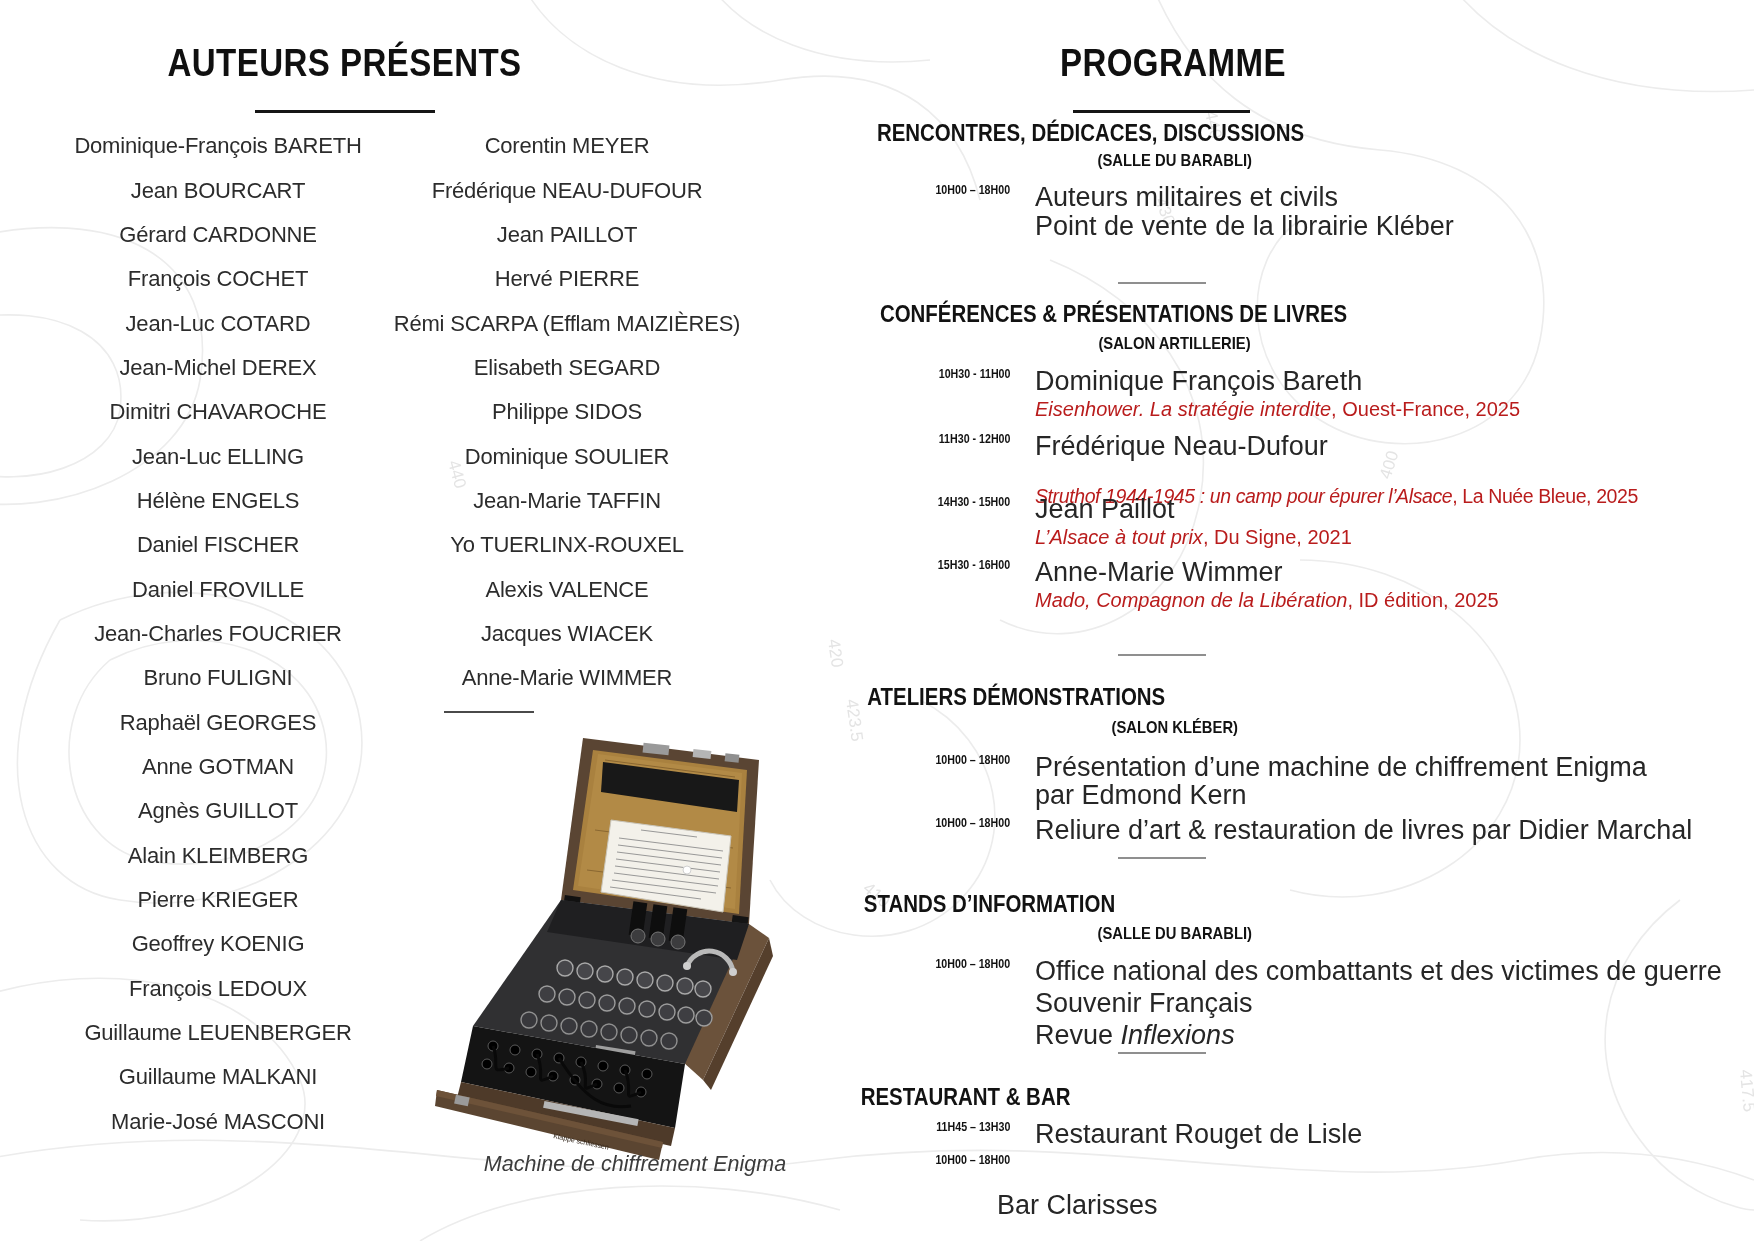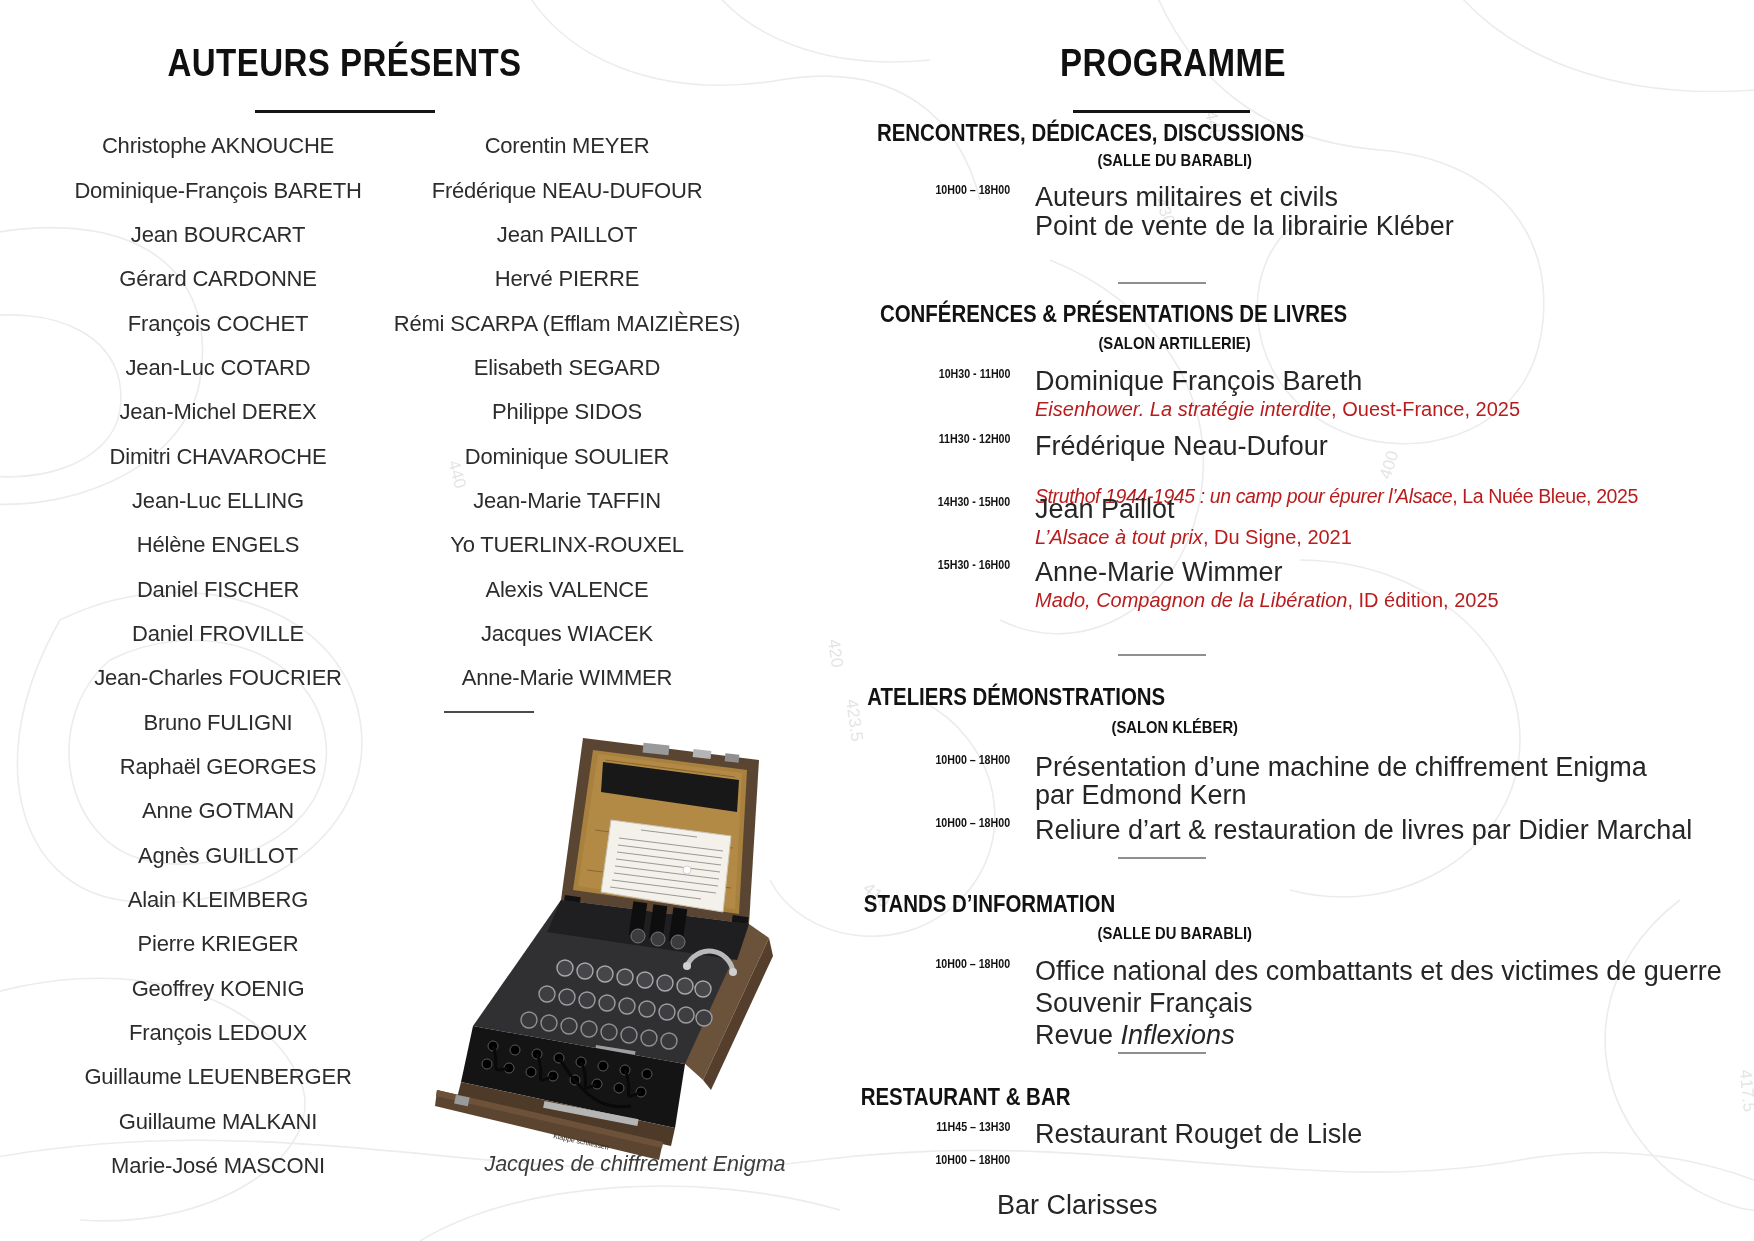--- a/index.html
+++ b/index.html
@@ -63,21 +63,20 @@
     </g>
   </svg>
 
   <section>
     <div class="abs h1wrap" style="left:98px;top:42px;width:494px;">
       <span class="h1 cond">AUTEURS PRÉSENTS</span>
     </div>
     <div class="title-rule" style="left:255px;top:110px;width:180px;"></div>
 
     <div class="names" style="left:58px;top:124px;width:320px;">
-      <div class="name">Christophe AKNOUCHE</div>
       <div class="name">Dominique-François BARETH</div>
       <div class="name">Jean BOURCART</div>
       <div class="name">Gérard CARDONNE</div>
       <div class="name">François COCHET</div>
       <div class="name">Jean-Luc COTARD</div>
       <div class="name">Jean-Michel DEREX</div>
       <div class="name">Dimitri CHAVAROCHE</div>
       <div class="name">Jean-Luc ELLING</div>
       <div class="name">Hélène ENGELS</div>
       <div class="name">Daniel FISCHER</div>
@@ -236,21 +235,21 @@
 
       <polygon points="26,352 240,398 236,416 22,368" fill="#4e3a29"></polygon>
       <rect x="108" y="380" width="96" height="7" fill="#b5b5b5" transform="rotate(11 156 383)"></rect>
 
       <polygon points="2,360 228,412 224,430 0,376" fill="#5b4531"></polygon>
       <polygon points="2,360 228,412 227,418 1,366" fill="#6d5239"></polygon>
       <rect x="20" y="366" width="14" height="9" fill="#9a9a9a" transform="rotate(12 27 370)"></rect>
       <text x="118" y="408" font-family="Liberation Sans, sans-serif" font-size="7" fill="#2e2217" transform="rotate(12 118 408)">Klappe schliessen</text>
     </svg>
 
-    <div class="caption" style="left:455px;top:1152px;width:360px;">Jacques de chiffrement Enigma</div>
+    <div class="caption" style="left:455px;top:1152px;width:360px;">Machine de chiffrement Enigma</div>
   </section>
 
   <section>
     <div class="abs h1wrap" style="left:858px;top:42px;width:630px;">
       <span class="h1 cond">PROGRAMME</span>
     </div>
     <div class="title-rule" style="left:1073px;top:110px;width:177px;"></div>
 
     <div class="sec-h" style="left:845px;top:120px;width:660px;">
       <span class="cond">RENCONTRES, DÉDICACES, DISCUSSIONS</span>

